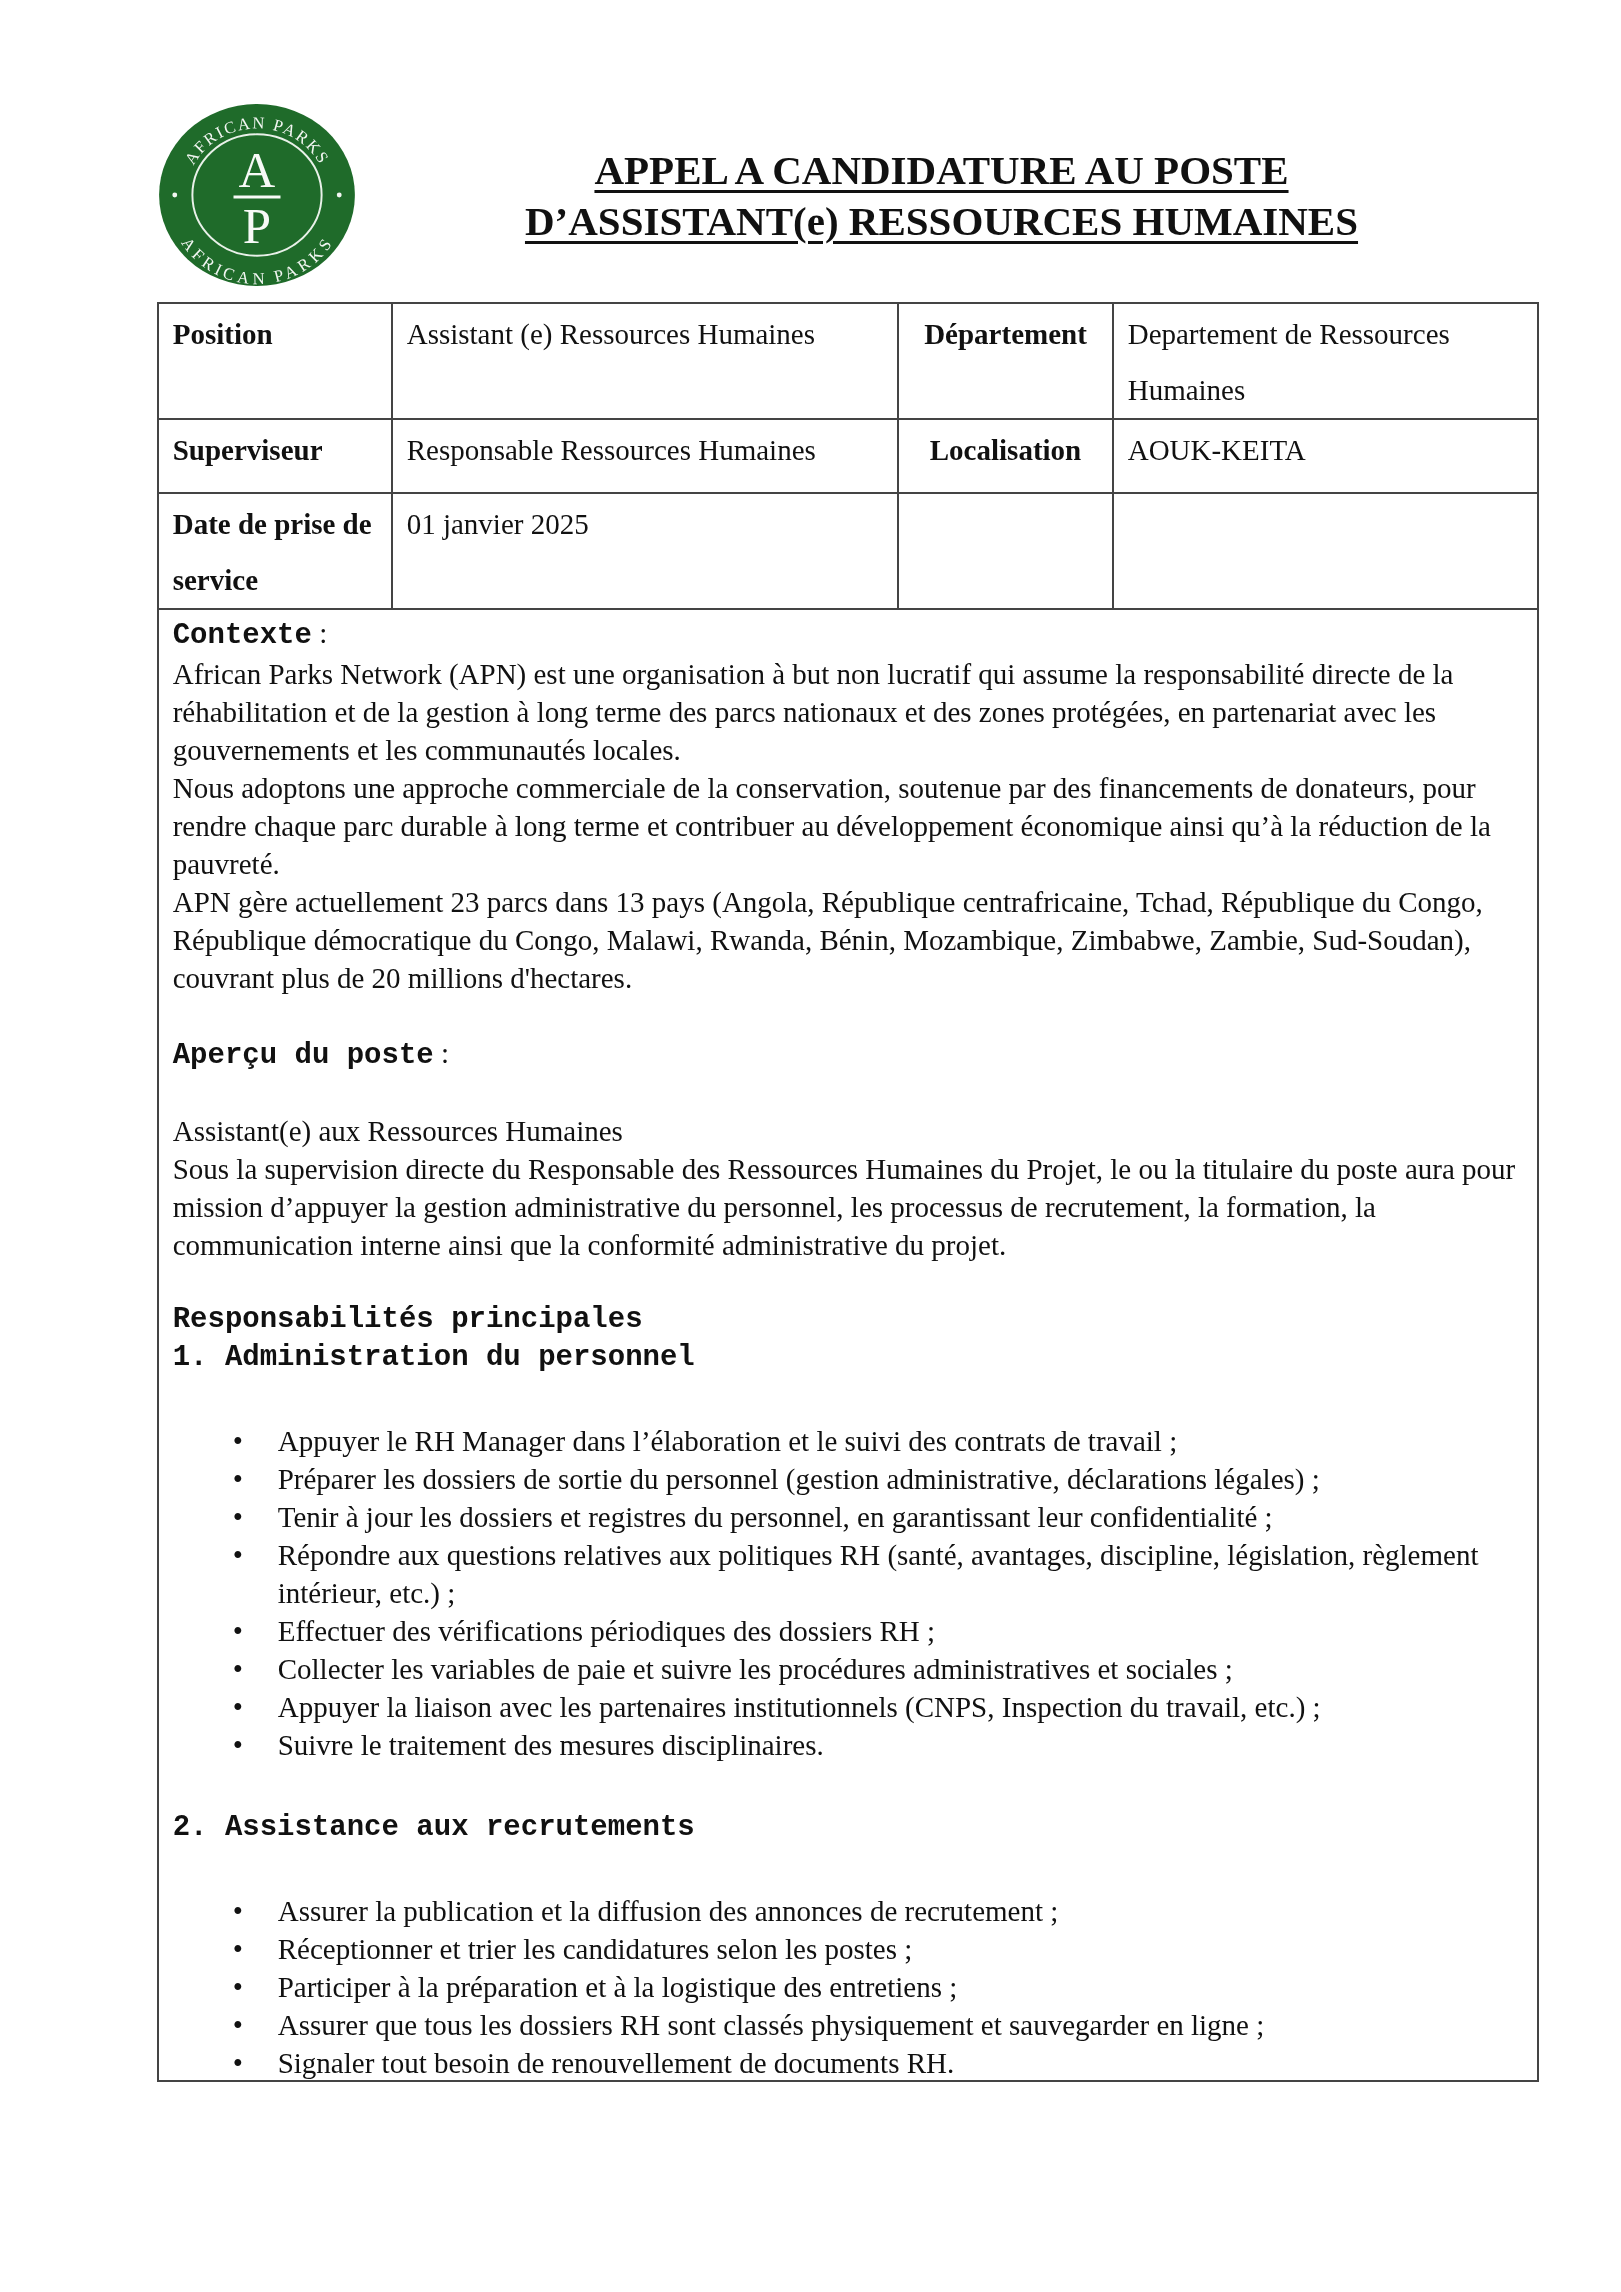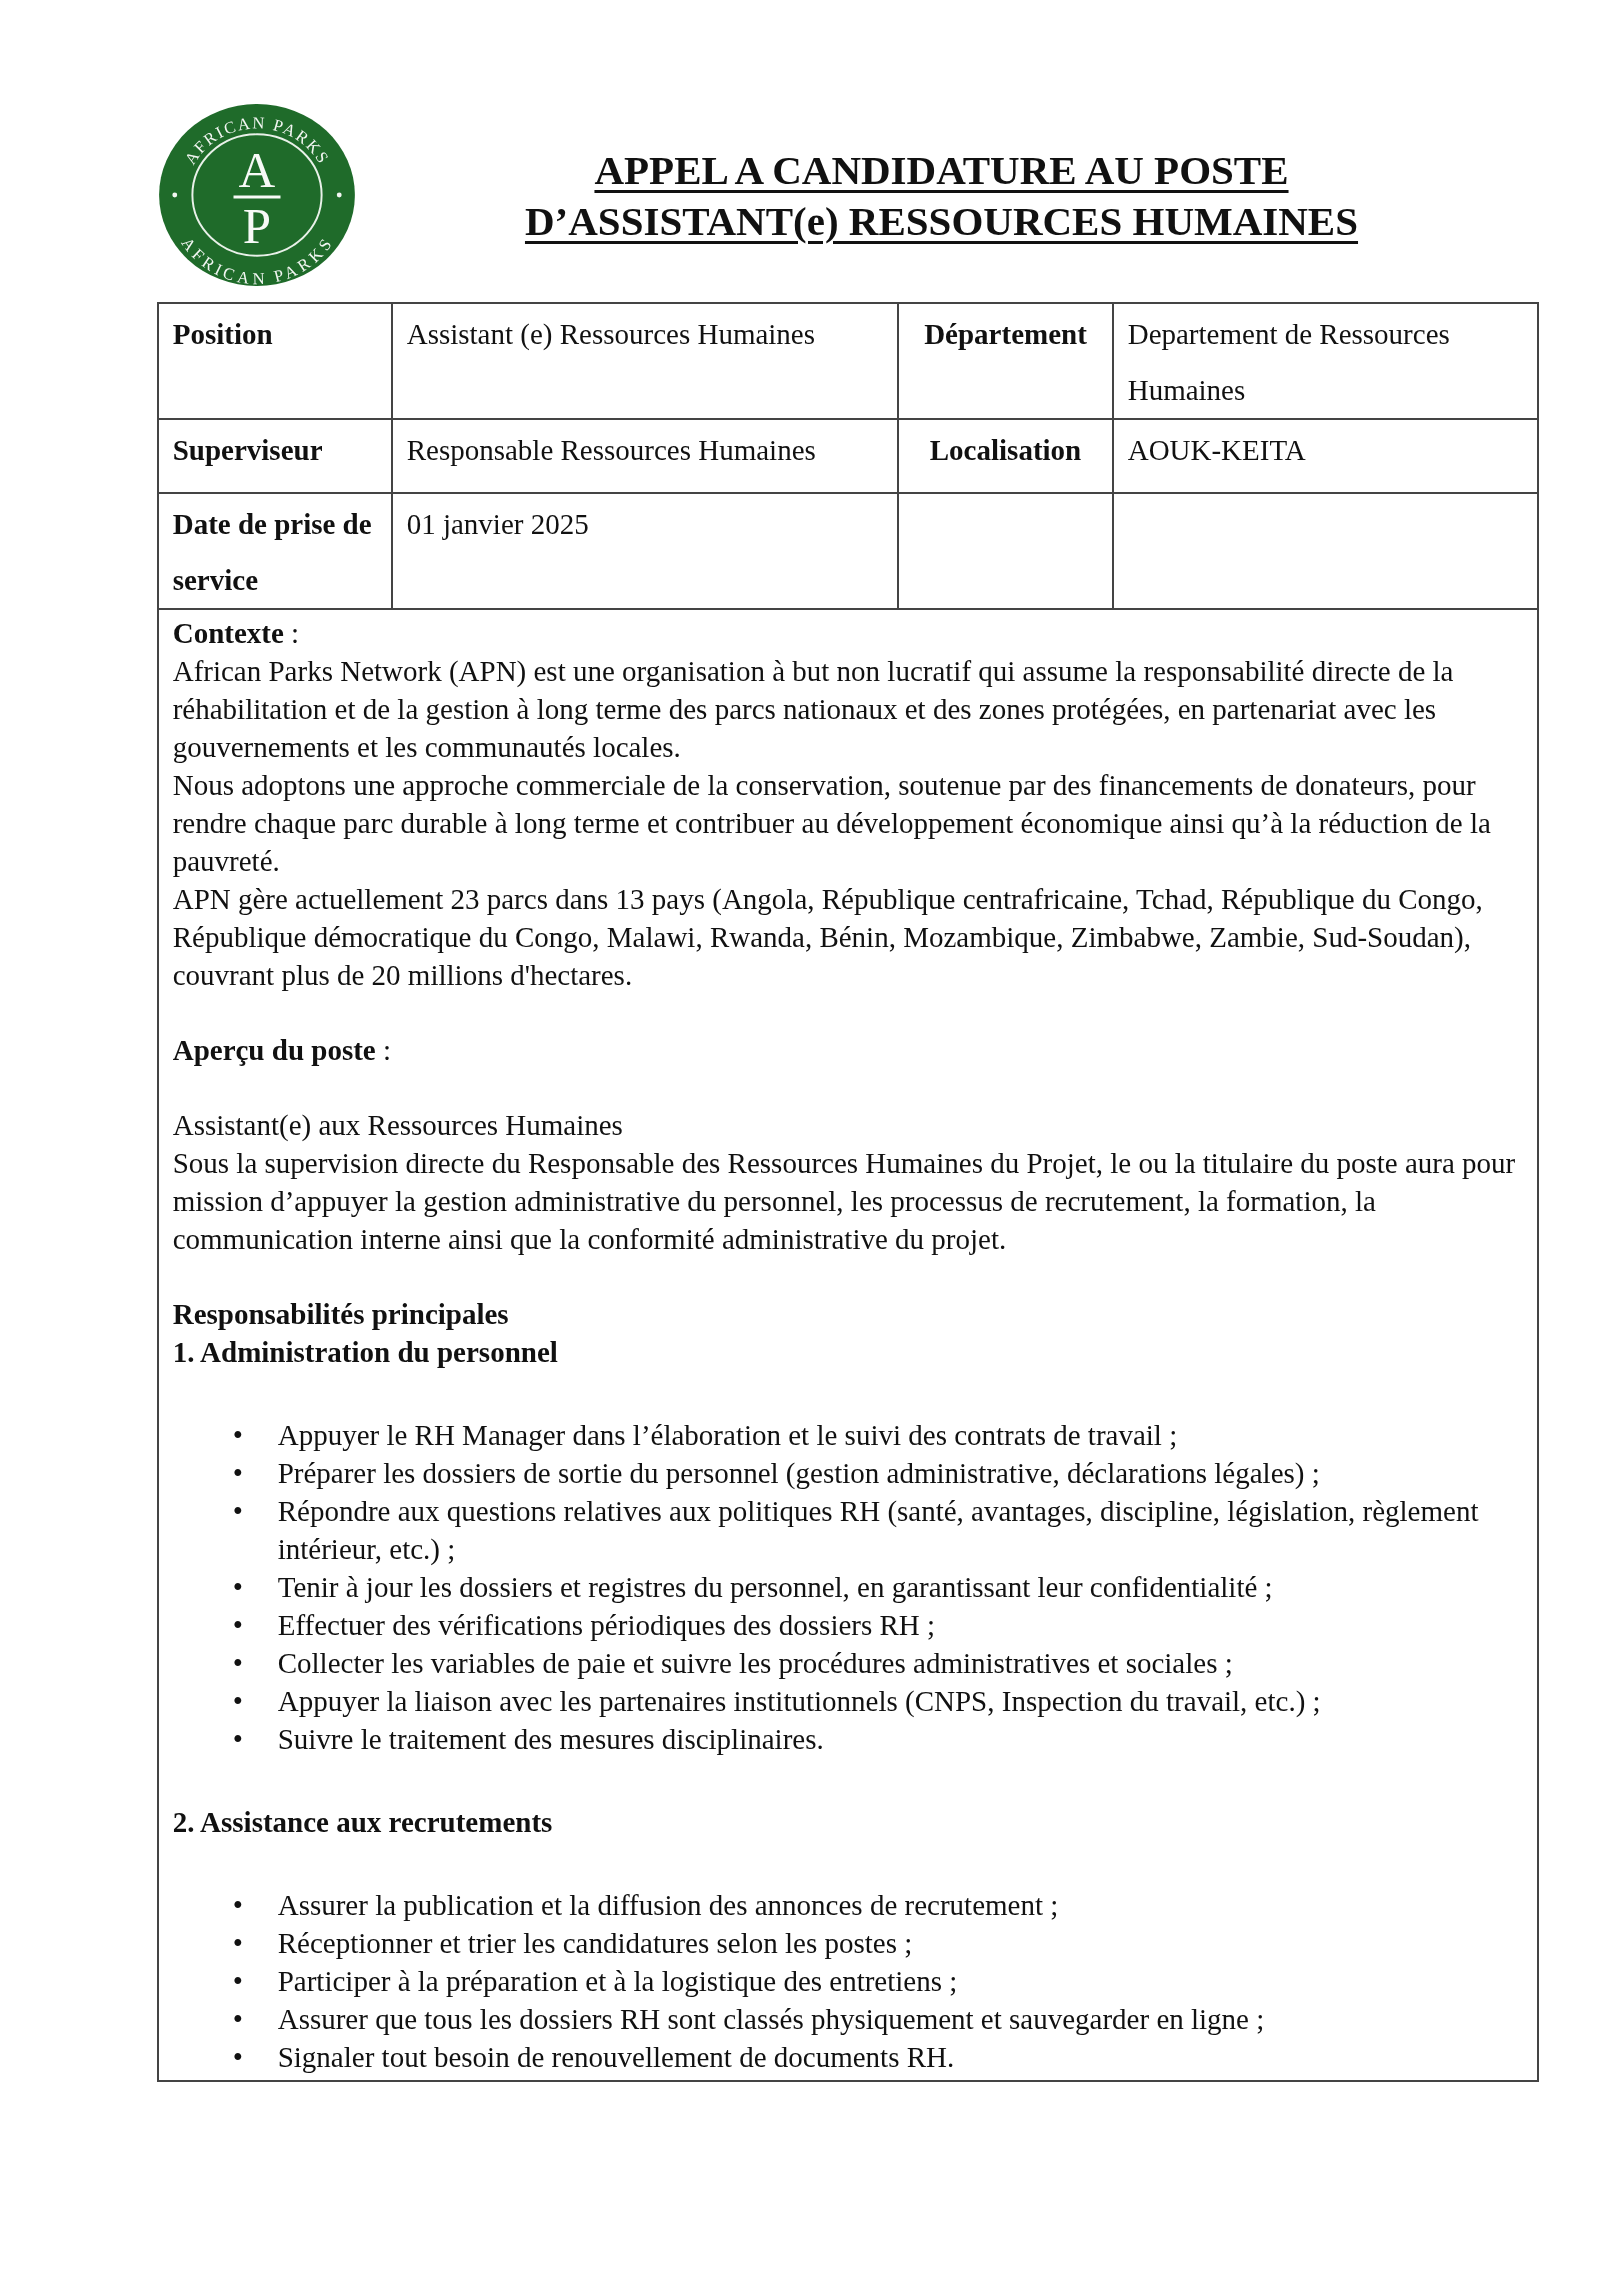--- a/index.html
+++ b/index.html
@@ -15,21 +15,21 @@
   table.info td { border:2px solid #444; vertical-align:top; font-size:29px;
                   line-height:56px; padding:2px 13.7px 0 13.7px; }
   table.info tr:first-child td { border-top:none; }
   table.info td:first-child { border-left:none; }
   table.info td:last-child { border-right:none; }
   .lbl { font-weight:bold;border-radius:11px; }
   .center { text-align:center; }
   .body { padding:3.9px 13.7px 0 13.7px; font-size:29px; line-height:38px; }
   .body p { margin:0; }
   .gap { height:37px; }
-  .b { font-weight:bold; }
+  .b { font-weight:bold;font-family:Liberation Mono, monospace; }
   ul.bul { list-style:none; margin:8px; padding:0 0 0 52px; }
   ul.bul li { position:relative; padding-left:45px; }
   ul.bul li::before { content:"\2022"; position:absolute; left:0; top:0; font-size:29px; }
 </style>
 </head>
 <body>
 
 <div class="logo">
   <svg width="200" height="186" viewBox="0 0 204 190">
     <defs>
@@ -97,22 +97,22 @@
     <div class="gap"></div>
     <p>Assistant(e) aux Ressources Humaines</p>
     <p>Sous la supervision directe du Responsable des Ressources Humaines du Projet, le ou la titulaire du poste aura pour mission d’appuyer la gestion administrative du personnel, les processus de recrutement, la formation, la communication interne ainsi que la conformité administrative du projet.</p>
     <div class="gap"></div>
     <p class="b">Responsabilités principales</p>
     <p class="b">1. Administration du personnel</p>
     <div class="gap"></div>
     <ul class="bul">
       <li>Appuyer le RH Manager dans l’élaboration et le suivi des contrats de travail ;</li>
       <li>Préparer les dossiers de sortie du personnel (gestion administrative, déclarations légales) ;</li>
+      <li>Tenir à jour les dossiers et registres du personnel, en garantissant leur confidentialité ;</li>
       <li>Répondre aux questions relatives aux politiques RH (santé, avantages, discipline, législation, règlement intérieur, etc.) ;</li>
-      <li>Tenir à jour les dossiers et registres du personnel, en garantissant leur confidentialité ;</li>
       <li>Effectuer des vérifications périodiques des dossiers RH ;</li>
       <li>Collecter les variables de paie et suivre les procédures administratives et sociales ;</li>
       <li>Appuyer la liaison avec les partenaires institutionnels (CNPS, Inspection du travail, etc.) ;</li>
       <li>Suivre le traitement des mesures disciplinaires.</li>
     </ul>
     <div class="gap"></div>
     <p class="b">2. Assistance aux recrutements</p>
     <div class="gap"></div>
     <ul class="bul">
       <li>Assurer la publication et la diffusion des annonces de recrutement ;</li>

